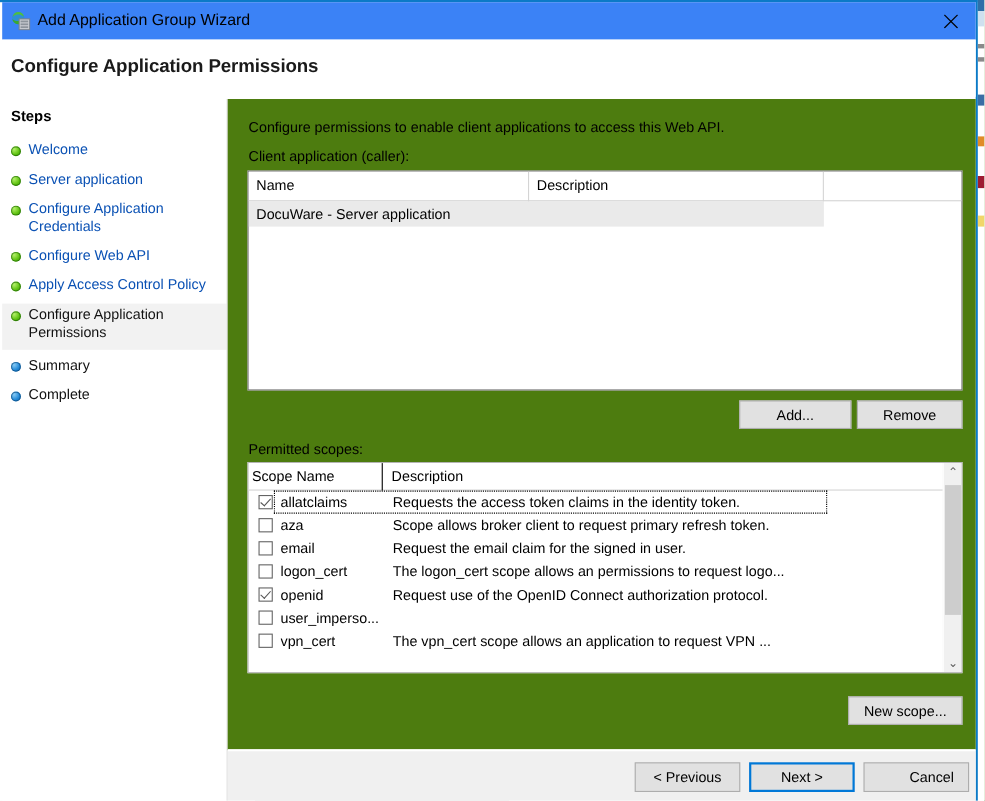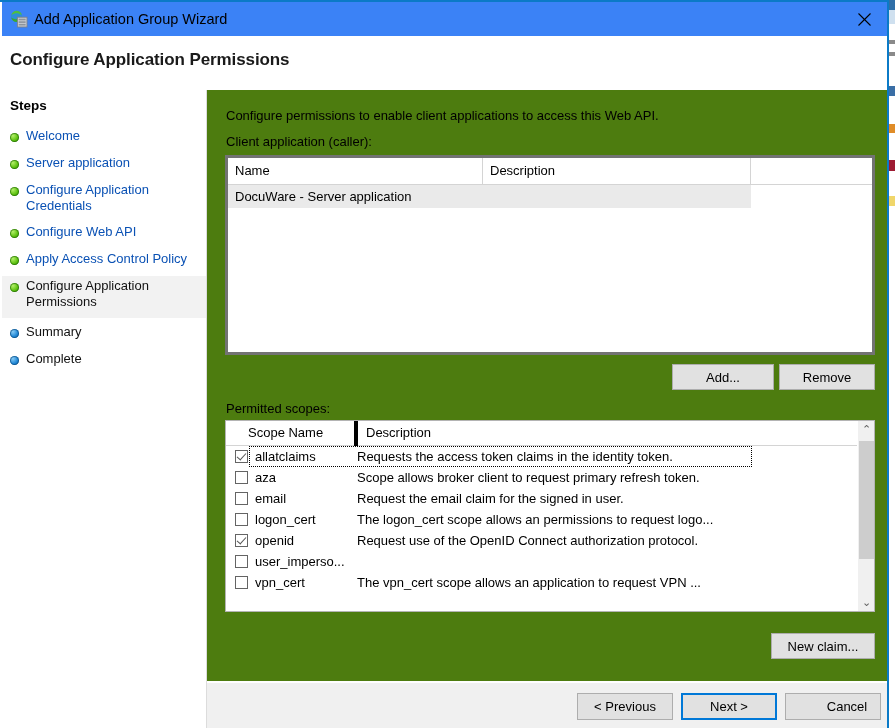--- a/index.html
+++ b/index.html
@@ -123,21 +123,21 @@
     font-size: 13px; color: #000000; white-space: nowrap;
   }
   .field-label {
     position: absolute; font-size: 13px; color: #000000; white-space: nowrap;
   }
 
   
   #client-list {
     position: absolute; left: 18px; top: 65px; width: 650px; height: 200px;
     background: #ffffff;
-    border: 3px solid #737373;
+    border: 1px solid #737373;
     overflow: hidden;
   }
   #client-header {
     position: relative; height: 27px; background: #ffffff;
     border-bottom: 1px solid #d4d4d4;
     display: flex;
   }
   #client-header .col {
     font-size: 13px; color: #000000;
     padding: 5px 0 0 7px;
@@ -180,21 +180,21 @@
   #scopes-header {
     position: relative; height: 25px; background: #ffffff;
     border-bottom: 1px solid #d4d4d4;
     display: flex;
   }
   #scopes-header .col {
     font-size: 13px; color: #000000;
     padding: 4px 0 0 0;
     height: 25px;
   }
-  #scopes-header .col.sname { width: 132px; padding-left: 22px; border-right: 4px solid #000000; }
+  #scopes-header .col.sname { width: 122px; padding-left: 3px; border-right: 1px solid #000000; }
   #scopes-header .col.sdesc { flex: 1 1 auto; padding-left: 8px; }
 
   .scope-rows { position: relative; }
   .scope-row {
     position: relative;
     height: 21px;
     display: flex; align-items: center;
     font-size: 13px; color: #000000;
     cursor: default;
   }
@@ -415,21 +415,21 @@
 
       </div>
 
       <div id="scope-scrollbar">
         <div class="arrow up">⌃</div>
         <div class="thumb"></div>
         <div class="arrow down">⌄</div>
       </div>
     </div>
 
-    <div class="btn" style="left:564px; top:543px; width:104px; height:26px;">New claim...</div>
+    <div class="btn" style="left:564px; top:543px; width:104px; height:26px;">New scope...</div>
 
   </div>
 
   <div id="footer-sep"></div>
   <div id="footer">
     <div class="btn" style="left:370px; top:10px; width:96px; height:27px;">&lt; Previous</div>
     <div class="btn focused" style="left:474px; top:10px; width:96px; height:27px;">Next &gt;</div>
     <div class="btn" style="left:578px; top:10px; width:96px; height:27px;padding-left:28px;">Cancel</div>
   </div>
 

